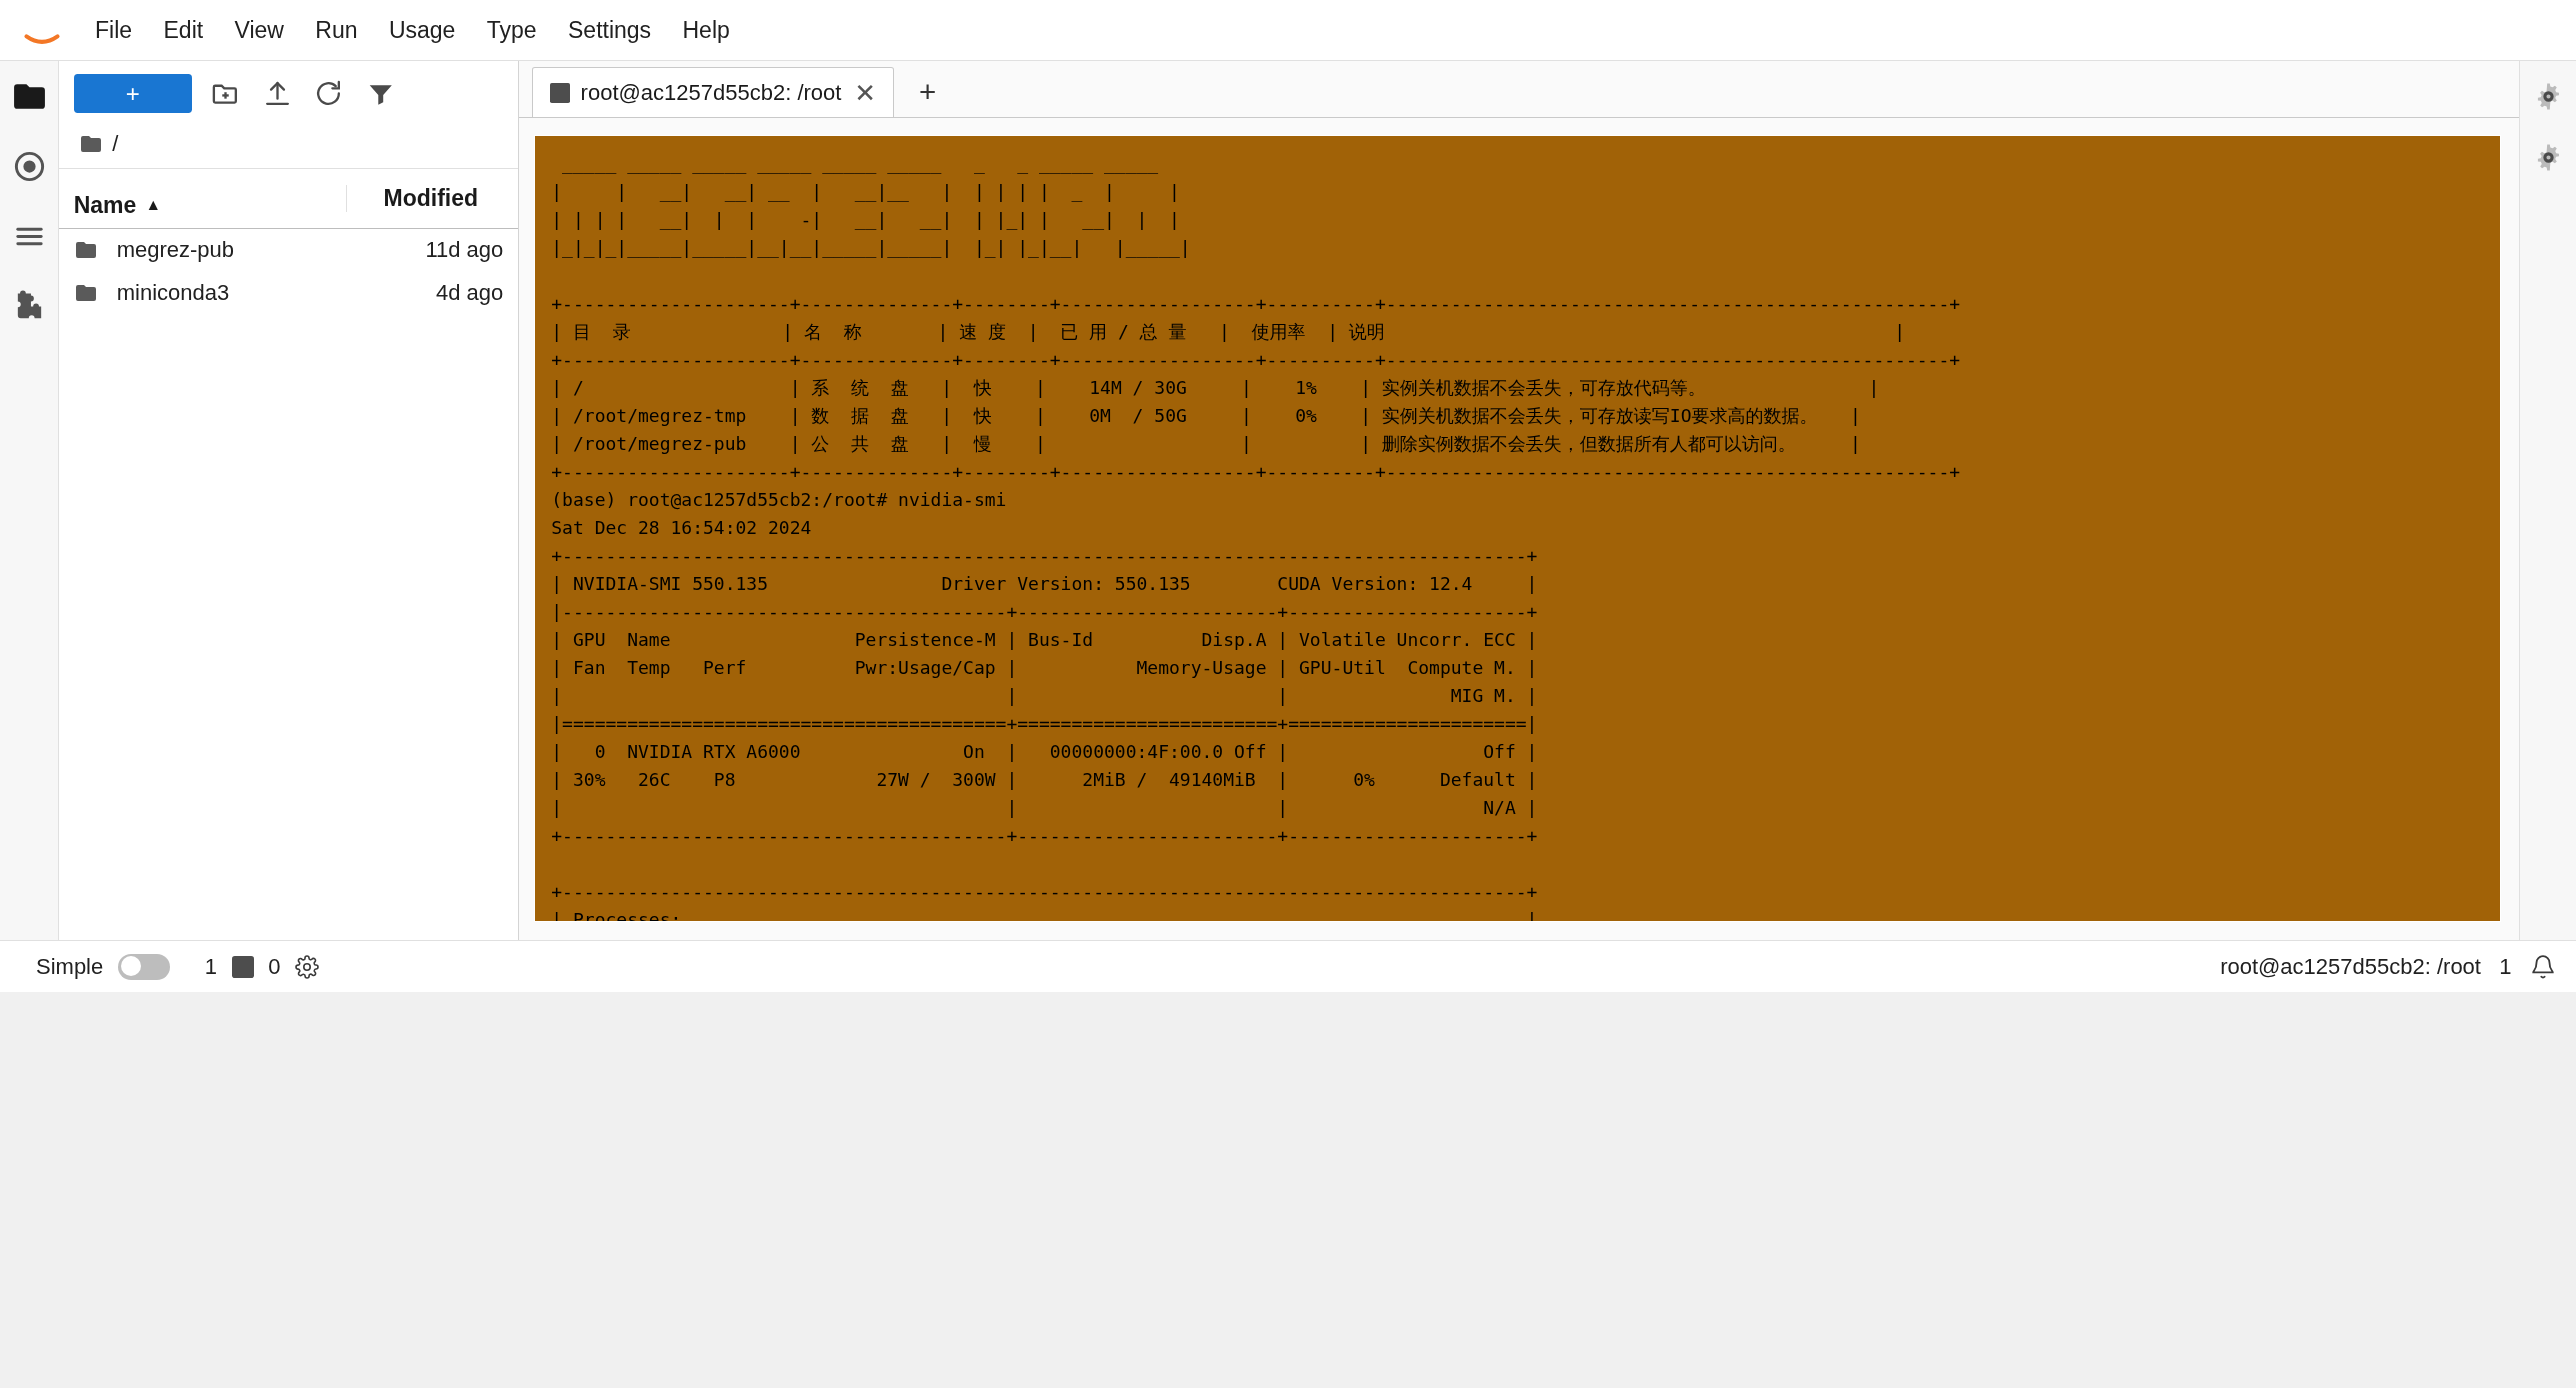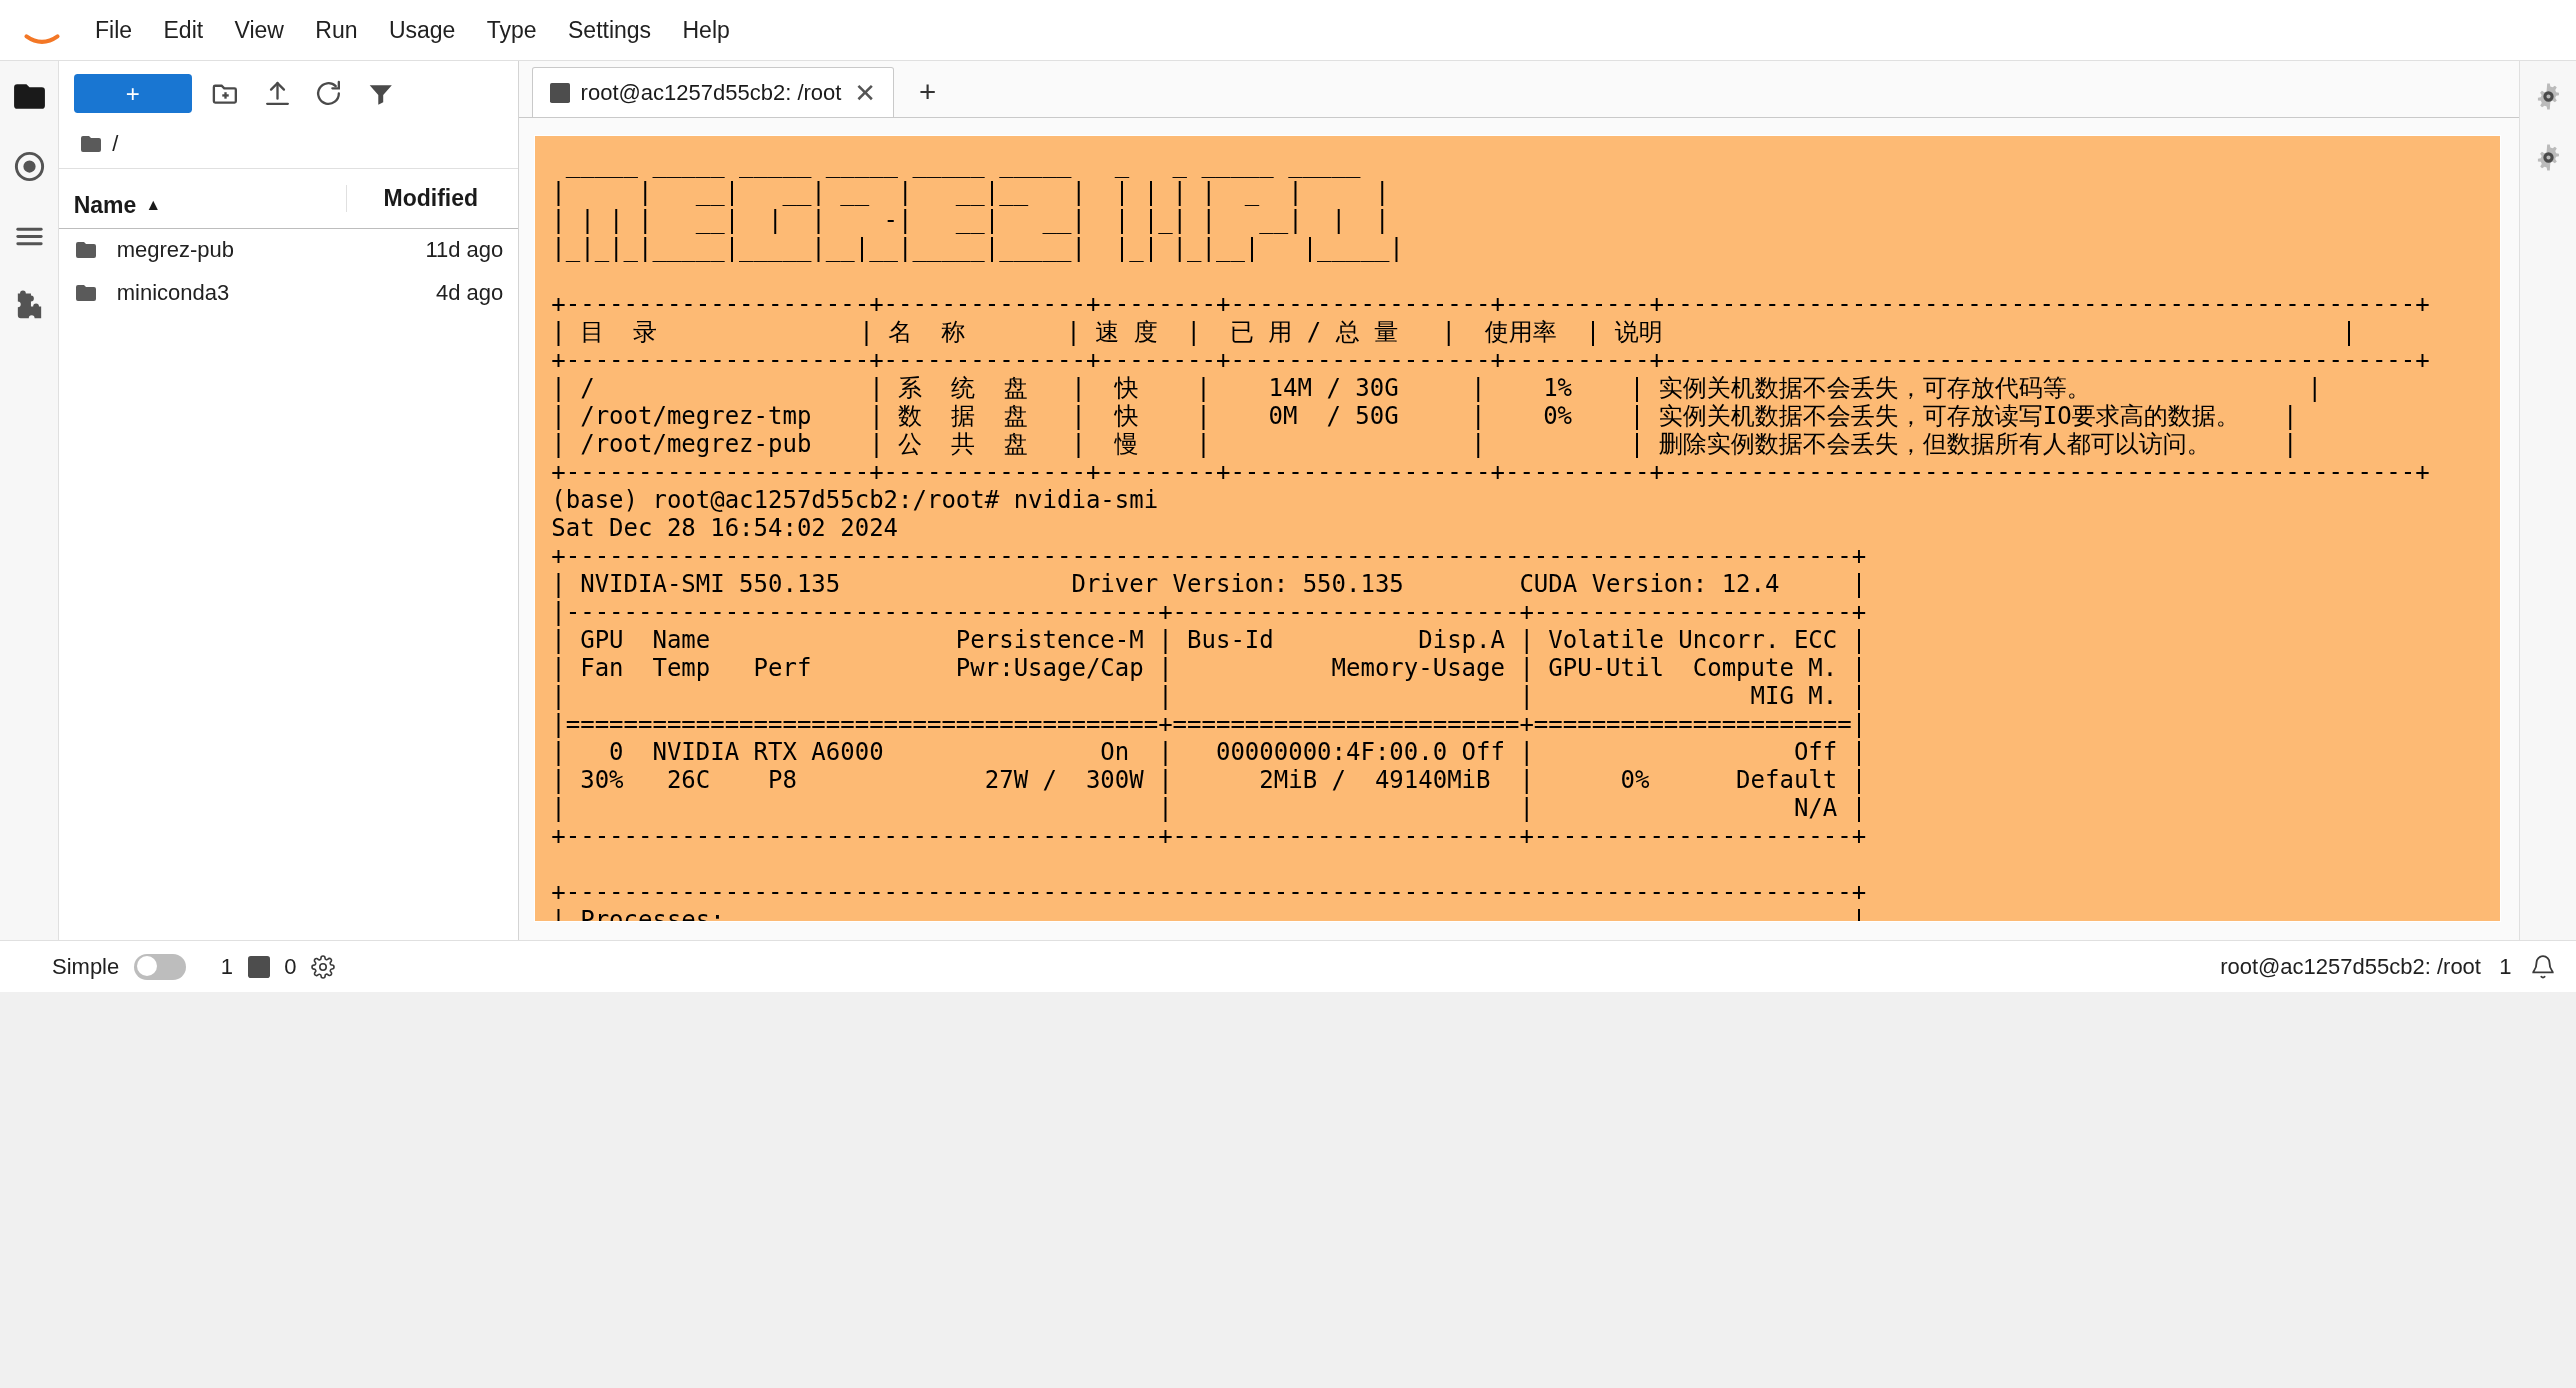--- a/index.html
+++ b/index.html
@@ -173,24 +173,24 @@
   }
 
   .terminal-wrap {
     flex: 1 1 auto;
     padding: 16.6px 18.4px 18.4px 14.7px;
     min-height: 0;
     display: flex;
   }
   .terminal {
     flex: 1 1 auto;
-    background: #fdba74;
+    background: #a16207;
     color: #000000;
     font-family: "DejaVu Sans Mono", "Liberation Mono", monospace;
-    font-size: 24px;
+    font-size: 18px;
     line-height: 28px;
     padding: 14.7px 16.6px 9.2px 16.6px;
     white-space: pre;
     overflow: hidden;
     border: 0.9px solid #ffffff;
   }
   .terminal .banner { line-height: 26px; letter-spacing: 0px; }
 
   
   .rrail {
@@ -211,21 +211,21 @@
   }
 
   
   .statusbar {
     height: 52px;
     flex: 0 0 52px;
     background: #ffffff;
     border-top: 0.9px solid #e0e0e0;
     display: flex;
     align-items: center;
-    padding: 0 20px 0 52px;
+    padding: 0 20px 0 36px;
     font-size: 22px;
     color: #212121;
     gap: 14.7px;
   }
   .status-left { display: flex; align-items: center; gap: 14.7px; }
   .status-right { margin-left: auto; display: flex; align-items: center; gap: 18.4px; }
   .toggle {
     width: 52px; height: 26px;
     background: #bdbdbd;
     border-radius: 13px;

